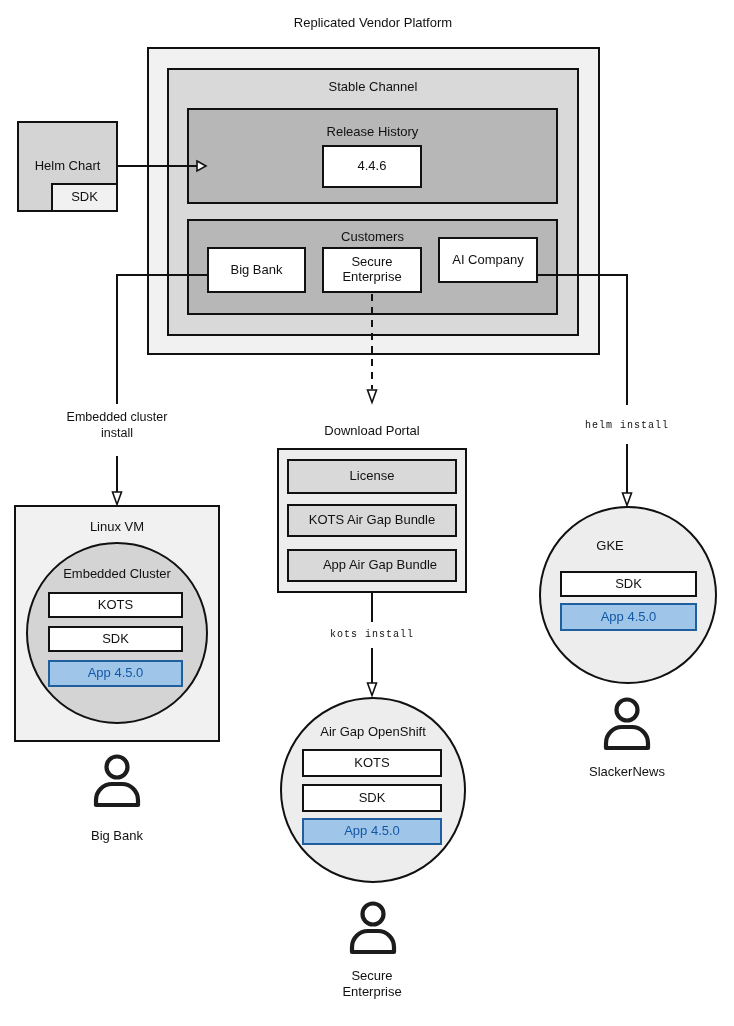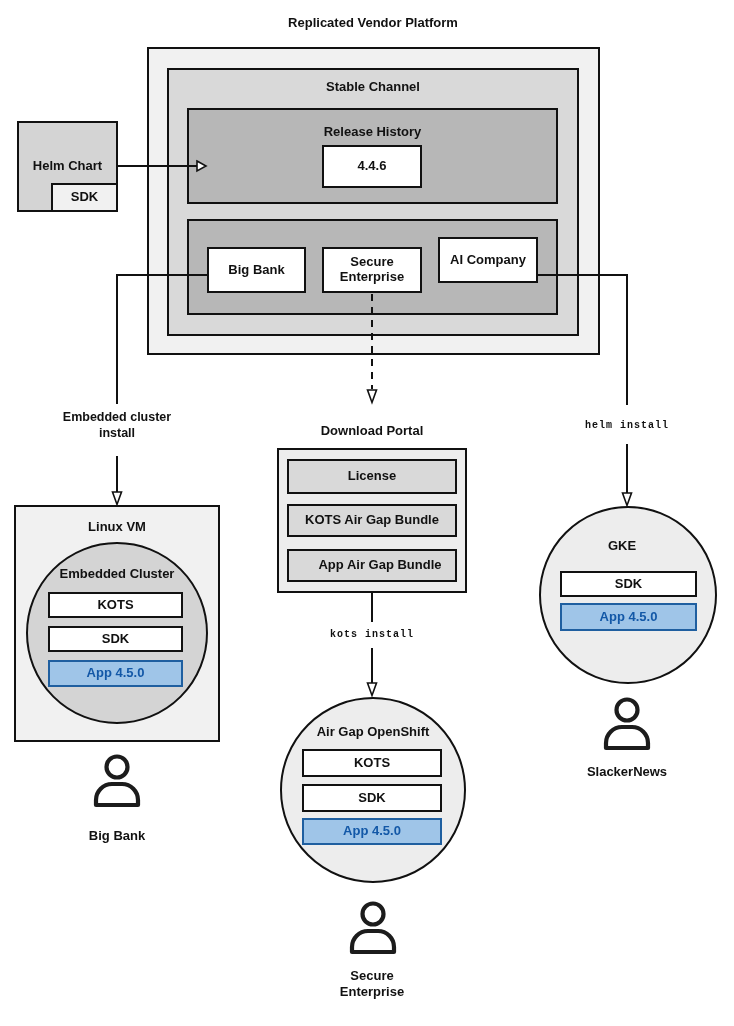--- a/index.html
+++ b/index.html
@@ -1,19 +1,19 @@
 <!DOCTYPE html>
 <html><head>
 <meta charset="utf-8">
 <style>
   html,body{margin:0;padding:0;background:#fff;}
   .page{
     position:relative;width:734px;height:1026px;background:#ffffff;
     font-family:"Liberation Sans","DejaVu Sans",sans-serif;
-    font-weight:bold;color:#111;overflow:hidden;
+    font-weight:normal;color:#111;overflow:hidden;
   }
   .abs{position:absolute;box-sizing:border-box;}
   .box{border:2px solid #111;}
   .lbl{text-align:center;line-height:1.25;font-size:13px;}
   .sm{font-size:12.5px;}
   .chip{display:flex;align-items:center;justify-content:center;text-align:center;font-size:13px;line-height:1.15;}
   .white{background:#ffffff;}
   .blue{background:#9fc5e8;border-color:#1f5fa0;color:#1358a7;}
   .g-lightest{background:#f1f1f1;}
   .g-light{background:#ededed;}
@@ -37,20 +37,21 @@
 
   <div class="abs box g-mid" style="left:167px;top:68px;width:412px;height:268px;"></div>
   <div class="abs lbl" style="left:167px;top:79px;width:412px;">Stable Channel</div>
 
   <div class="abs box g-dark" style="left:187px;top:108px;width:371px;height:96px;"></div>
   <div class="abs lbl" style="left:187px;top:118px;width:371px;margin-top:6px;">Release History</div>
 
   <div class="abs box chip white" style="left:322px;top:145px;width:100px;height:43px;">4.4.6</div>
 
   <div class="abs box g-dark" style="left:187px;top:219px;width:371px;height:96px;"></div>
+  <div class="abs lbl" style="left:187px;top:229px;width:371px;">Customers</div>
 
   <div class="abs box chip white" style="left:207px;top:247px;width:99px;height:46px;">Big Bank</div>
   <div class="abs box chip white" style="left:322px;top:247px;width:100px;height:46px;">Secure Enterprise</div>
   <div class="abs box chip white" style="left:438px;top:237px;width:100px;height:46px;text-align:right;">AI Company</div>
 
   <div class="abs box g-helm" style="left:17px;top:121px;width:101px;height:91px;"></div>
   <div class="abs lbl" style="left:17px;top:158px;width:101px;">Helm Chart</div>
   <div class="abs box chip g-lightest" style="left:51px;top:183px;width:67px;height:29px;">SDK</div>
 
   <div class="abs lbl sm pre" style="left:37px;top:410px;width:160px;">Embedded cluster
@@ -85,21 +86,21 @@
   <div class="abs box chip blue" style="left:302px;top:818px;width:140px;height:27px;">App 4.5.0</div>
 
   <svg class="abs" style="left:348px;top:901px;" width="50" height="54" viewBox="0 0 50 54">
     <circle class="person" cx="25" cy="13" r="10.5"></circle>
     <path class="person" stroke-linejoin="round" d="M4,51 L4,46 A16,16 0 0 1 20,30 L30,30 A16,16 0 0 1 46,46 L46,51 Z"></path>
   </svg>
   <div class="abs lbl pre" style="left:292px;top:968px;width:160px;">Secure
 Enterprise</div>
 
   <div class="abs box circle g-light" style="left:539px;top:506px;width:178px;height:178px;"></div>
-  <div class="abs lbl" style="left:533px;top:538px;width:178px;">GKE</div>
+  <div class="abs lbl" style="left:521px;top:538px;width:178px;">GKE</div>
   <div class="abs box chip white" style="left:560px;top:571px;width:137px;height:26px;">SDK</div>
   <div class="abs box chip blue" style="left:560px;top:603px;width:137px;height:28px;">App 4.5.0</div>
 
   <svg class="abs" style="left:602px;top:697px;" width="50" height="54" viewBox="0 0 50 54">
     <circle class="person" cx="25" cy="13" r="10.5"></circle>
     <path class="person" stroke-linejoin="round" d="M4,51 L4,46 A16,16 0 0 1 20,30 L30,30 A16,16 0 0 1 46,46 L46,51 Z"></path>
   </svg>
   <div class="abs lbl" style="left:547px;top:764px;width:160px;">SlackerNews</div>
 
   <svg class="overlay" width="734" height="1026" viewBox="0 0 734 1026">

